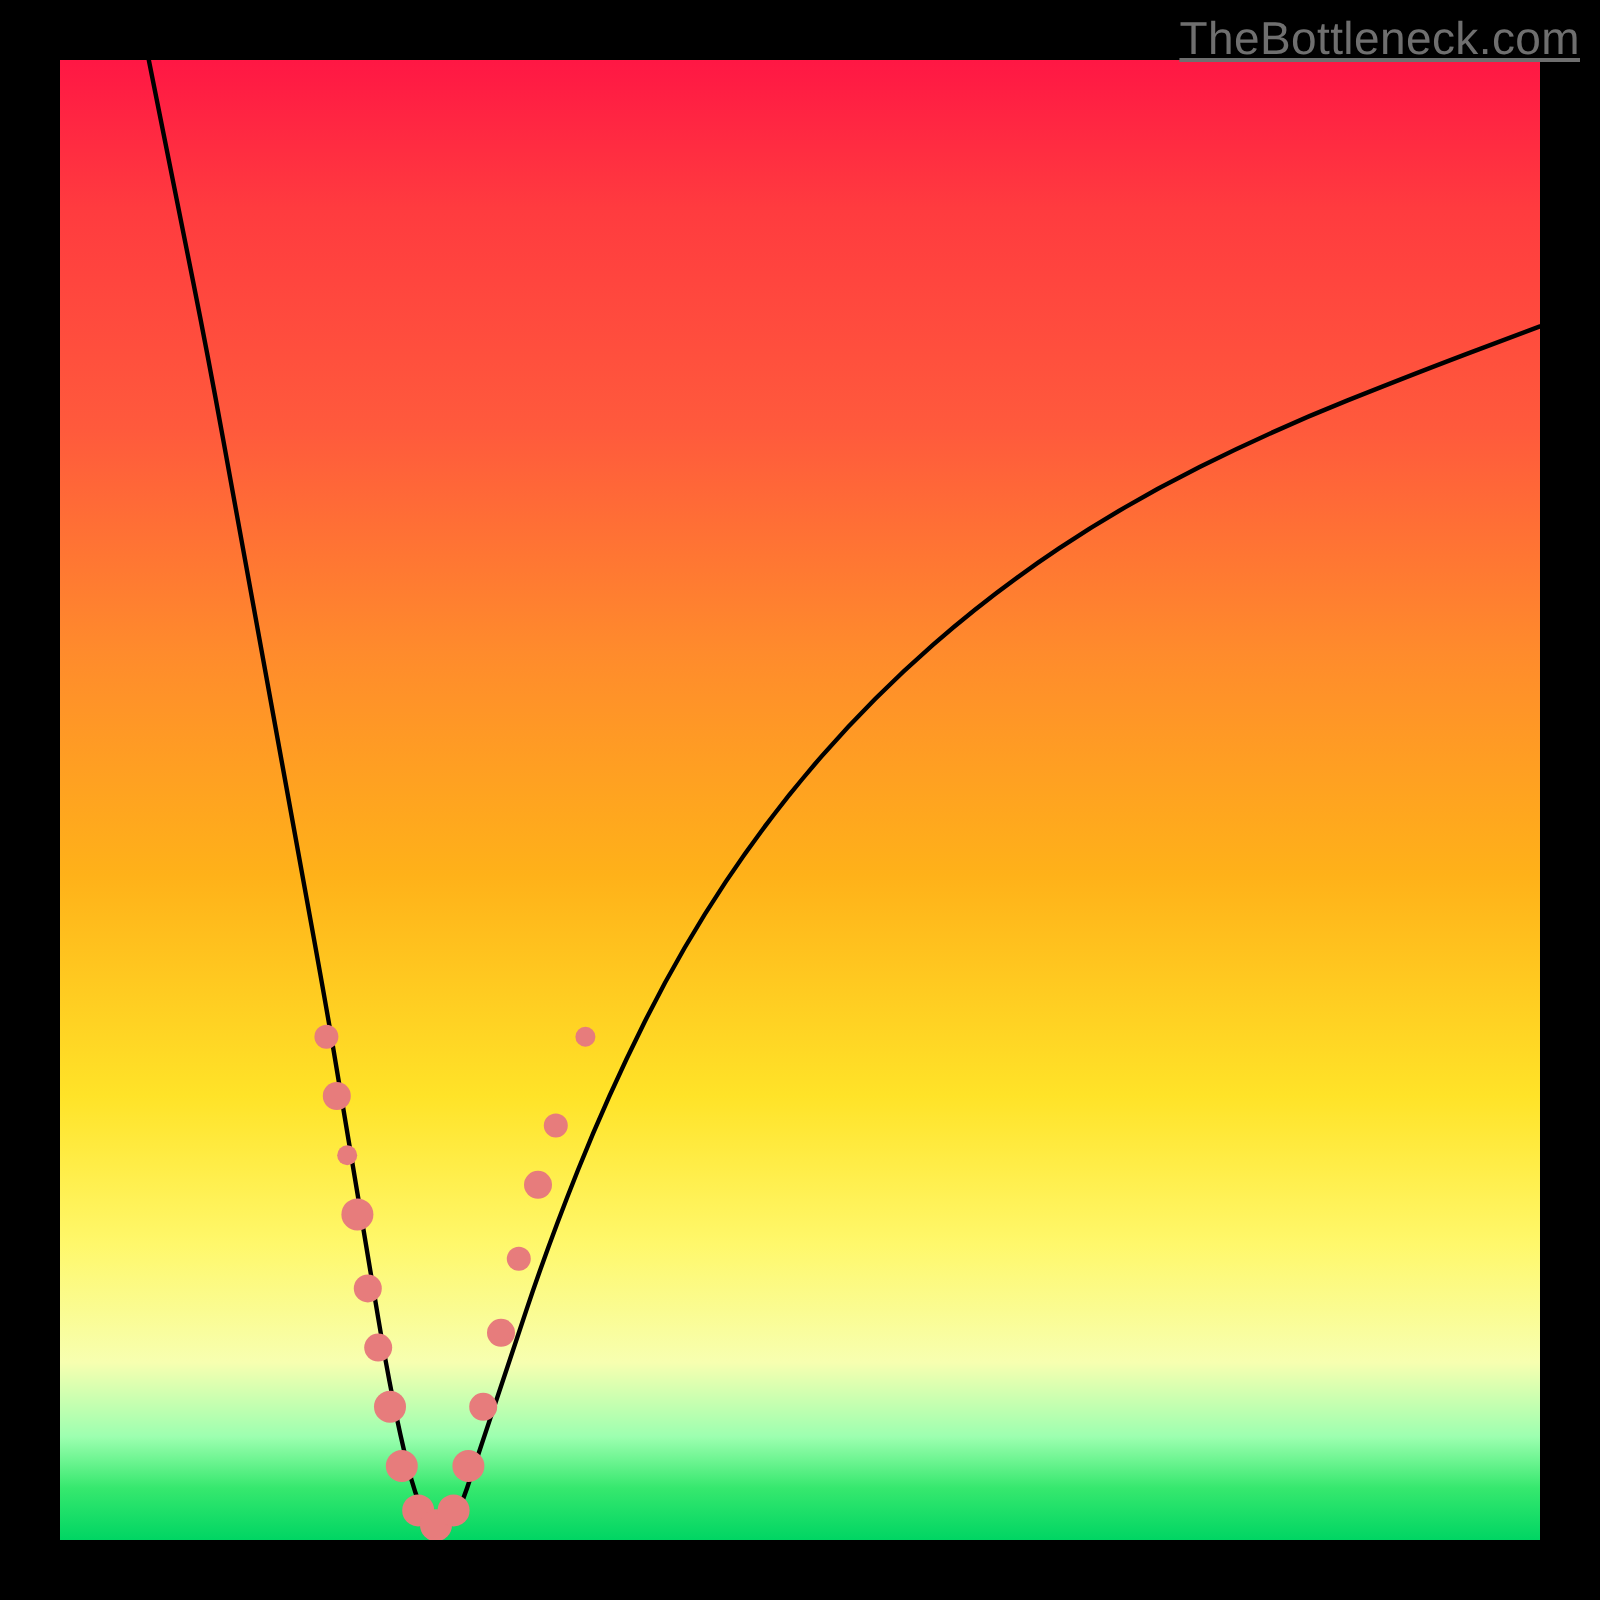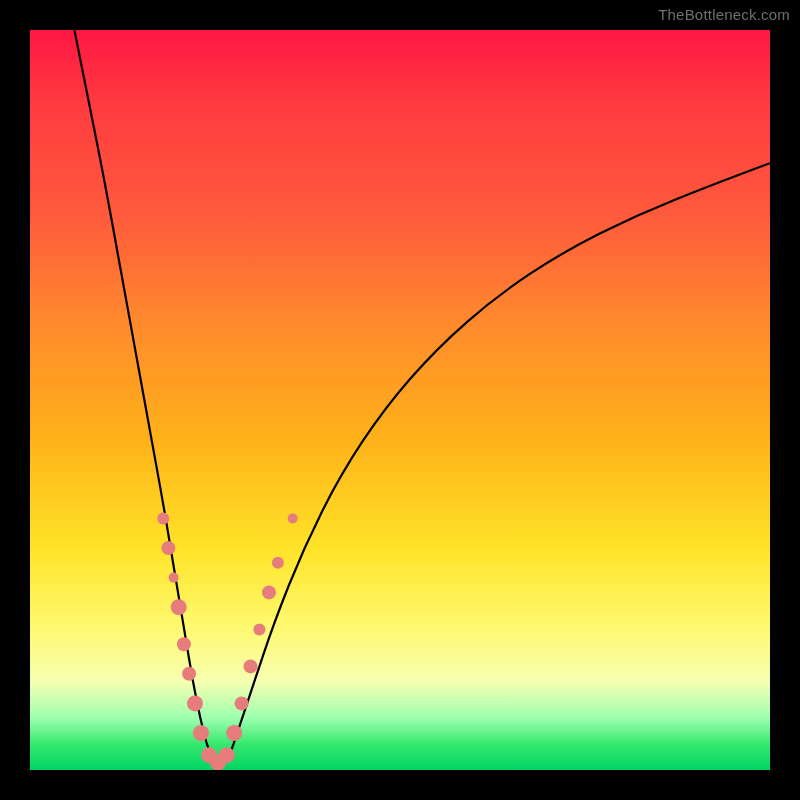--- a/index.html
+++ b/index.html
@@ -37,24 +37,25 @@
       #9dffb0 93%,
       #36e86e 96.5%,
       #00d563 100%
     );
   }
   .watermark {
     position: absolute;
     top: 6px;
     right: 10px;
     color: #6f6f6f;
-    font-size: 15px;
+    font-size: 23px;
     font-weight: 500;
     letter-spacing: 0.2px;
     user-select: none;
+    text-decoration: underline;
   }
   svg.curve {
     position: absolute;
     left: 0;
     top: 0;
     width: 740px;
     height: 740px;
   }
   .curve-path {
     fill: none;

